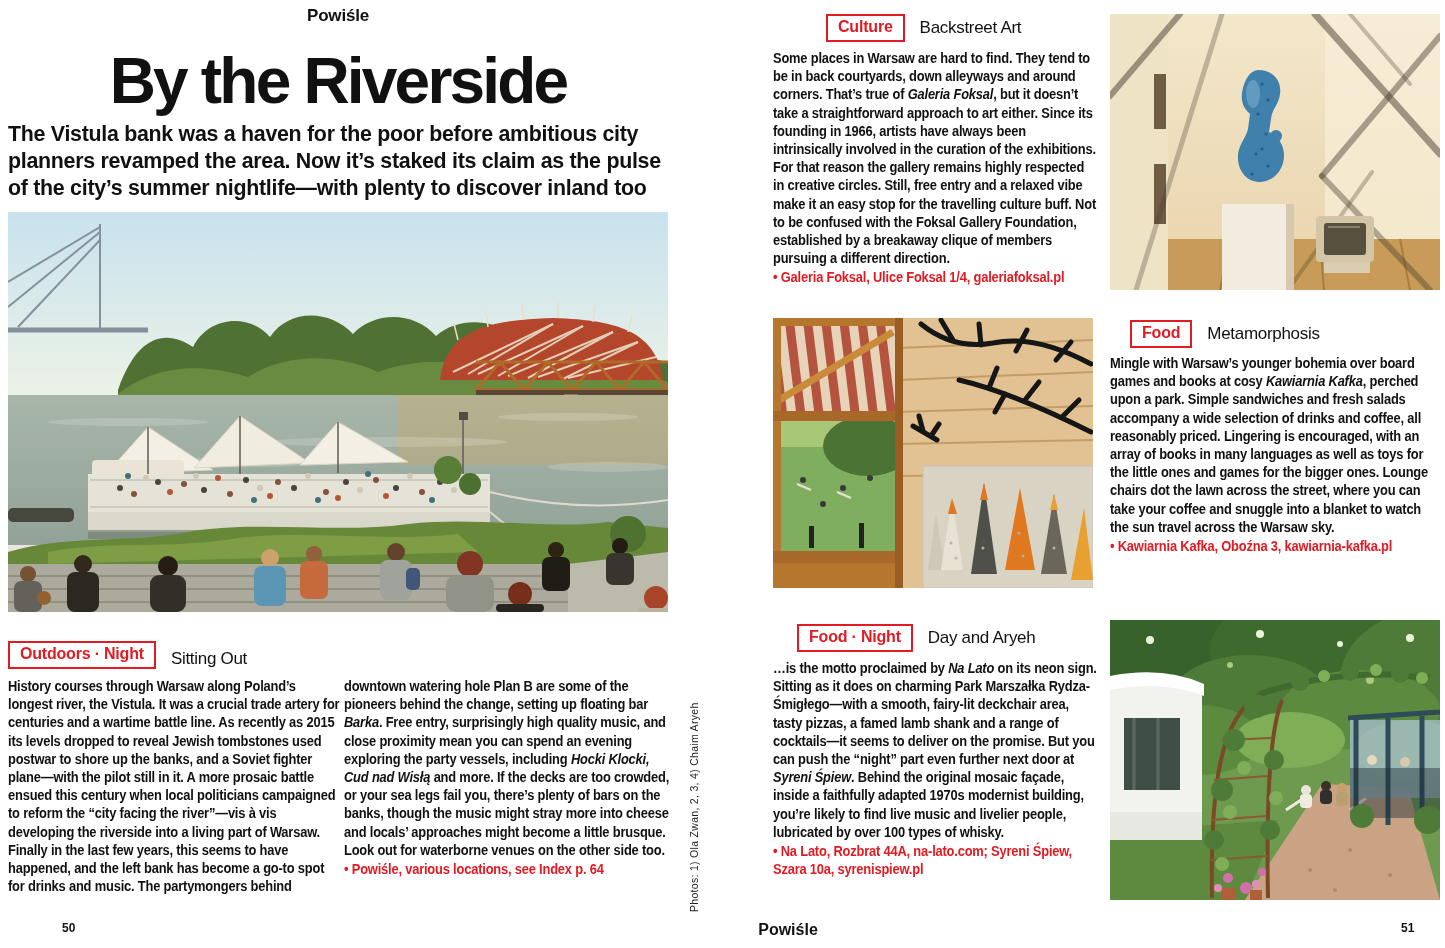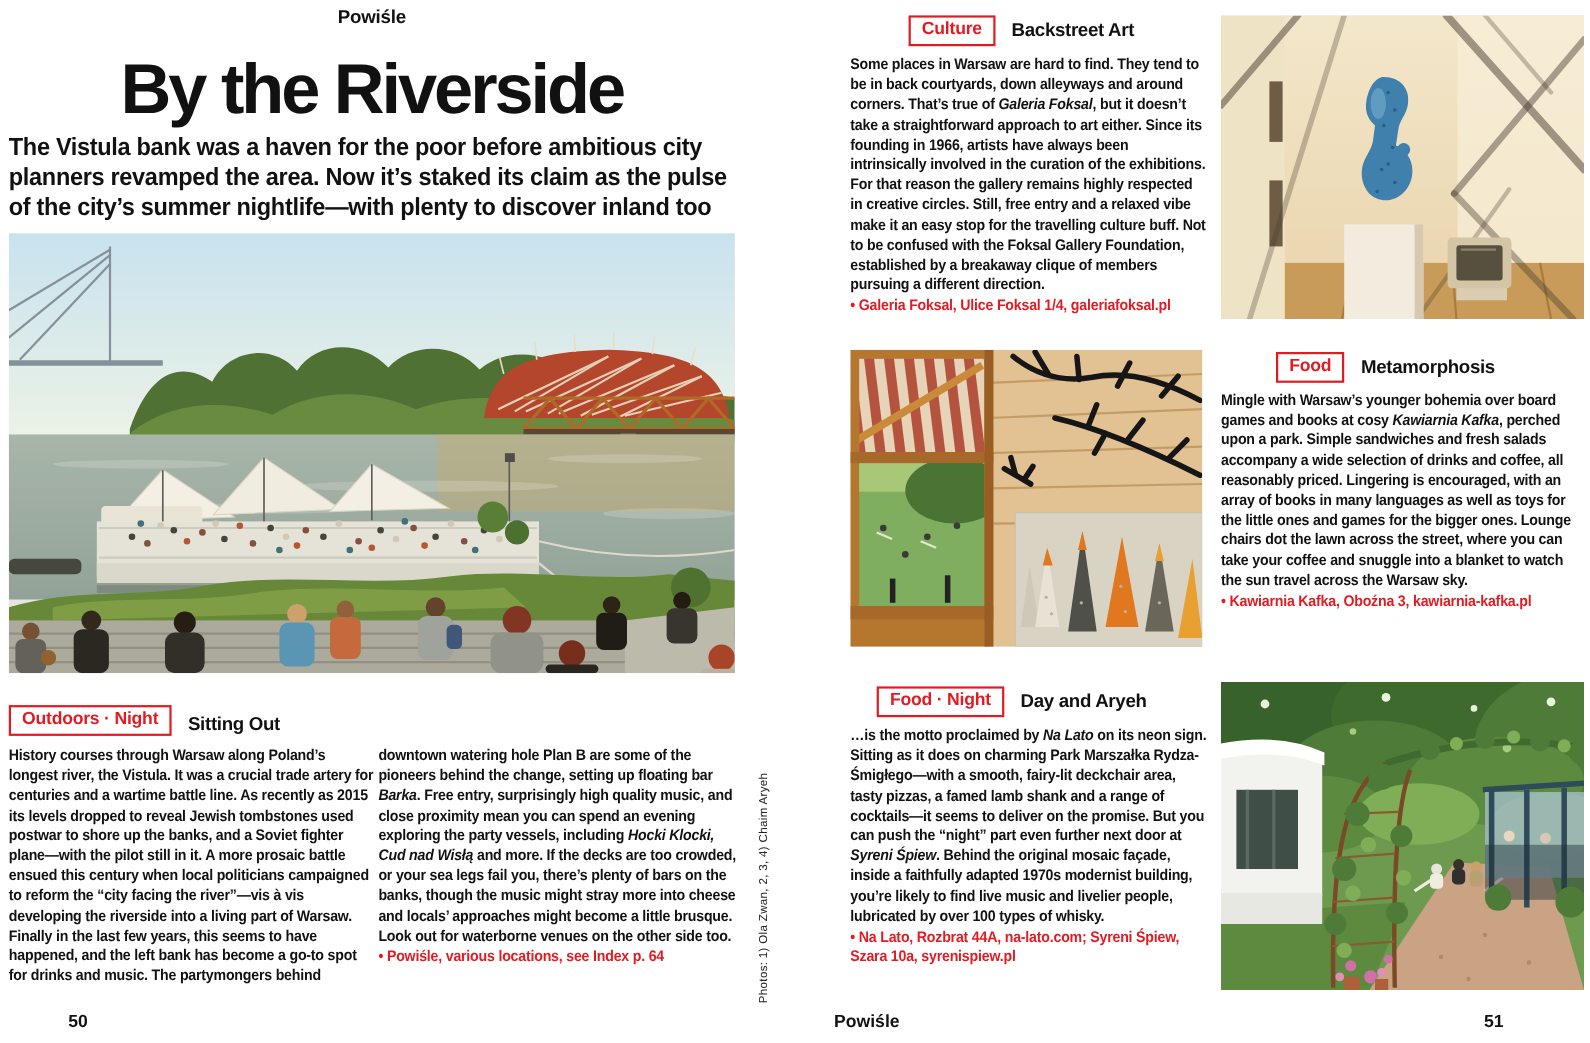--- a/index.html
+++ b/index.html
@@ -8,30 +8,30 @@
        font-family:"Liberation Sans",sans-serif;color:#111;}
   .abs{position:absolute;}
   .kicker{top:6px;left:8px;width:660px;text-align:center;font-size:17px;font-weight:bold;letter-spacing:-0.2px;}
   .title{top:24px;left:8px;width:660px;text-align:center;font-size:64px;font-weight:bold;
          letter-spacing:-2.8px;white-space:nowrap;margin-top:20px;}
   .standfirst{top:120px;left:8px;width:695px;transform:scaleX(0.95);transform-origin:0 0;
               font-size:22.5px;line-height:27px;font-weight:bold;letter-spacing:-0.3px;}
   .tagrow{display:flex;align-items:center;gap:15px;}
   .tag{border:2px solid var(--red);color:var(--red);font-weight:bold;font-size:16px;
        padding:2px 10px 4px 10px;letter-spacing:-0.2px;white-space:nowrap;}
-  .secheading{font-weight:bold;font-size:17px;letter-spacing:-0.3px;}
+  .secheading{font-weight:normal;font-size:17px;letter-spacing:-0.3px;}
   .bodycol{transform:scaleX(0.92);transform-origin:0 0;font-size:14px;line-height:18.2px;
            font-weight:bold;letter-spacing:-0.2px;text-align:left;}
   .bodycol .it{font-style:italic;}
   .redlink{color:var(--red);margin-top:1px;}
   .photo{position:absolute;overflow:hidden;background:#e8e8e8;}
   .photo svg{display:block;}
   .credit{font-size:10.5px;font-weight:normal;color:#222;letter-spacing:0.3px;
           transform:rotate(-90deg);transform-origin:0 0;width:230px;white-space:nowrap;}
-  .pagenum{font-size:16px;font-weight:bold;}
+  .pagenum{font-size:12px;font-weight:bold;}
   .footctr{font-size:16px;font-weight:bold;transform:translateX(-50%);}
 </style>
 </head>
 <body>
 
 <div class="abs kicker">Powiśle</div>
 <div class="abs title">By the Riverside</div>
 <div class="abs standfirst">The Vistula bank was a haven for the poor before ambitious city planners revamped the area. Now it’s staked its claim as the pulse of the city’s summer nightlife—with plenty to discover inland too</div>
 
 <div class="photo" style="left:8px;top:212px;width:660px;height:400px;">
@@ -393,21 +393,21 @@
           <circle cx="183" cy="240" r="1.5"></circle>
           <circle cx="210" cy="230" r="1.5"></circle>
           <circle cx="246" cy="215" r="1.5"></circle>
           <circle cx="250" cy="238" r="1.5"></circle>
           <circle cx="281" cy="230" r="1.5"></circle>
         </g>
   </g>
 </svg>
 </div>
 
-<div class="abs tagrow" style="left:1160px;top:320px;">
+<div class="abs tagrow" style="left:1130px;top:320px;">
   <span class="tag">Food</span>
   <span class="secheading">Metamorphosis</span>
 </div>
 <div class="abs bodycol" style="left:1110px;top:354px;width:362px;">
   <span><span>Mingle with Warsaw’s younger bohemia over board games and books at cosy </span><span class="it">Kawiarnia Kafka</span><span>, perched upon a park. Simple sandwiches and fresh salads accompany a wide selection of drinks and coffee, all reasonably priced. Lingering is encouraged, with an array of books in many languages as well as toys for the little ones and games for the bigger ones. Lounge chairs dot the lawn across the street, where you can take your coffee and snuggle into a blanket to watch the sun travel across the Warsaw sky.</span></span>
   <div class="redlink">• Kawiarnia Kafka, Oboźna 3, kawiarnia-kafka.pl</div>
 </div>
 
 <div class="abs tagrow" style="left:773px;top:624px;padding-left:24px;">
   <span class="tag">Food · Night</span>
@@ -525,13 +525,13 @@
           <circle cx="146" cy="264" r="4"></circle>
         </g>
     <rect x="112" y="268" width="14" height="12" fill="#b06038"></rect>
     <rect x="140" y="270" width="12" height="10" fill="#b06038"></rect>
   </g>
 </svg>
 </div>
 
 <div class="abs pagenum" style="left:62px;top:921px;">50</div>
 <div class="abs footctr" style="left:788px;top:921px;">Powiśle</div>
-<div class="abs pagenum" style="left:1349px;top:921px;">51</div>
+<div class="abs pagenum" style="left:1401px;top:921px;">51</div>
 
 </body></html>

